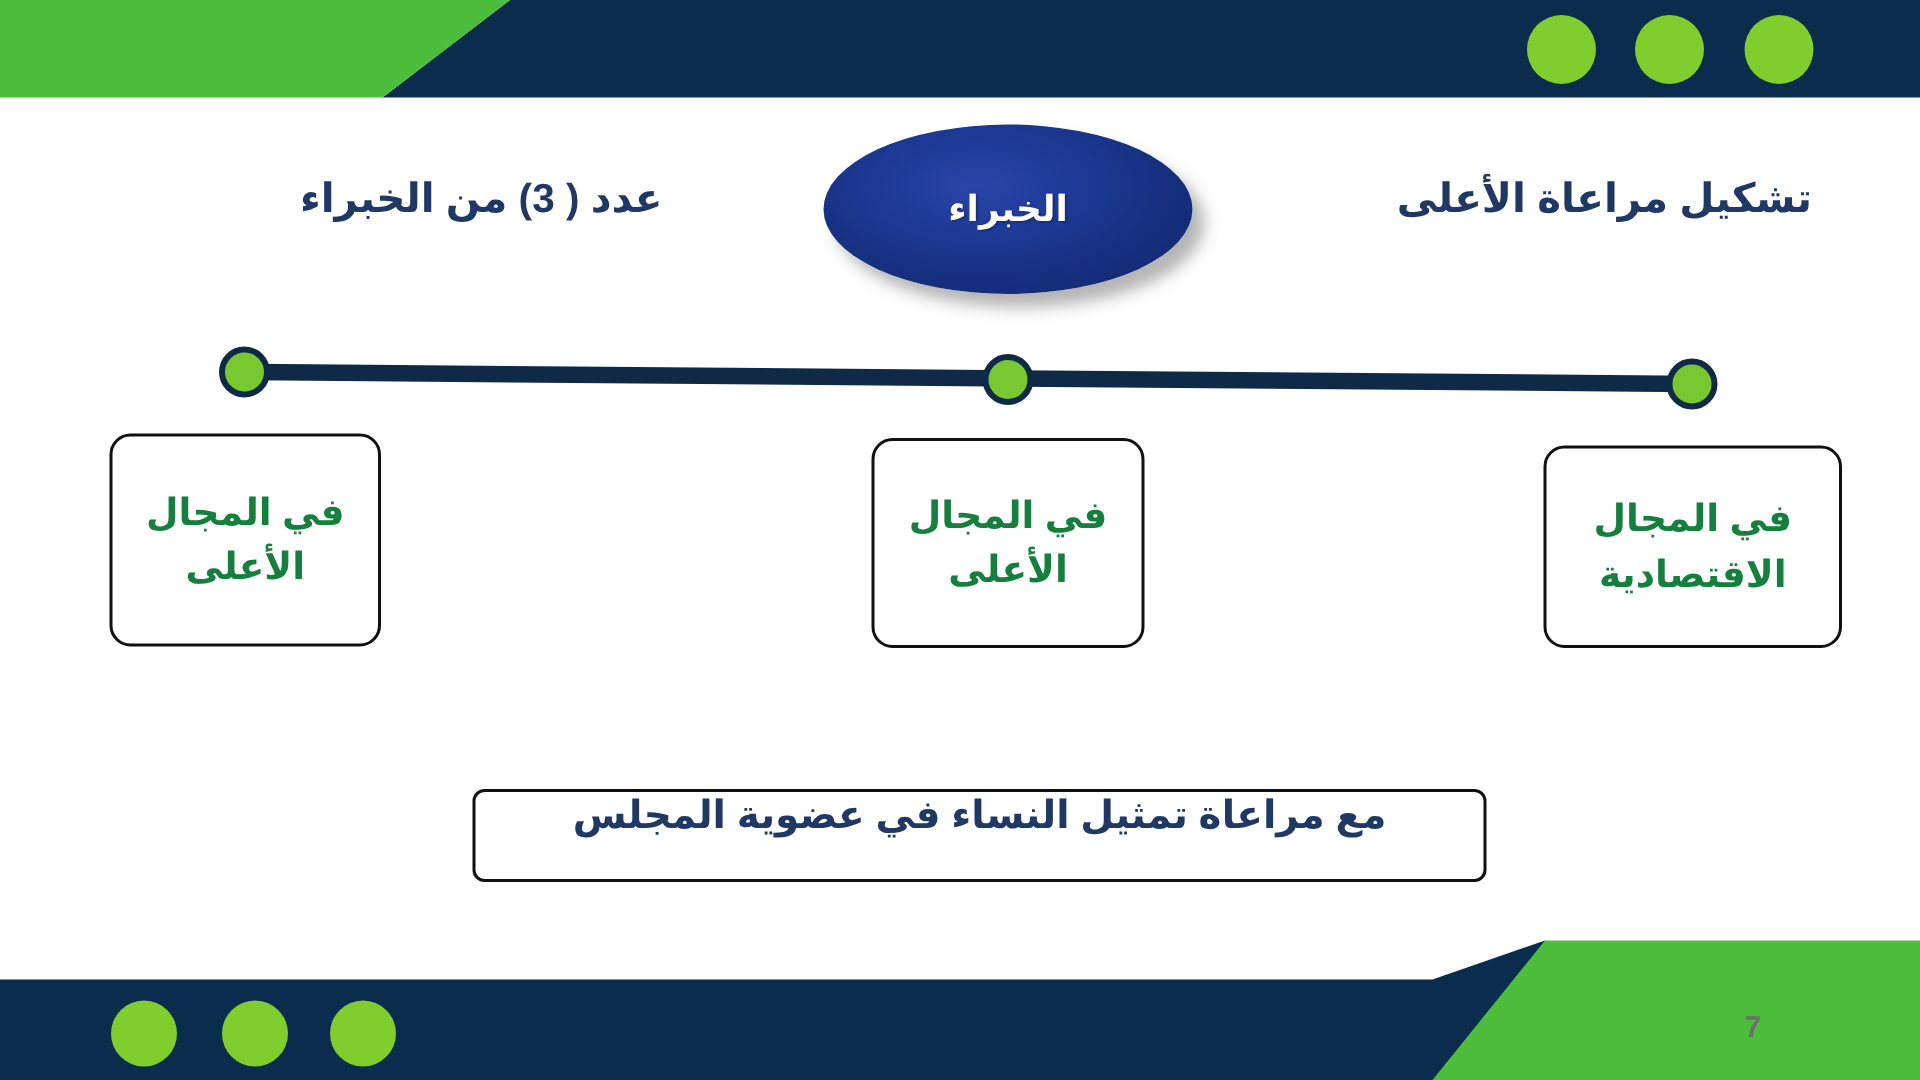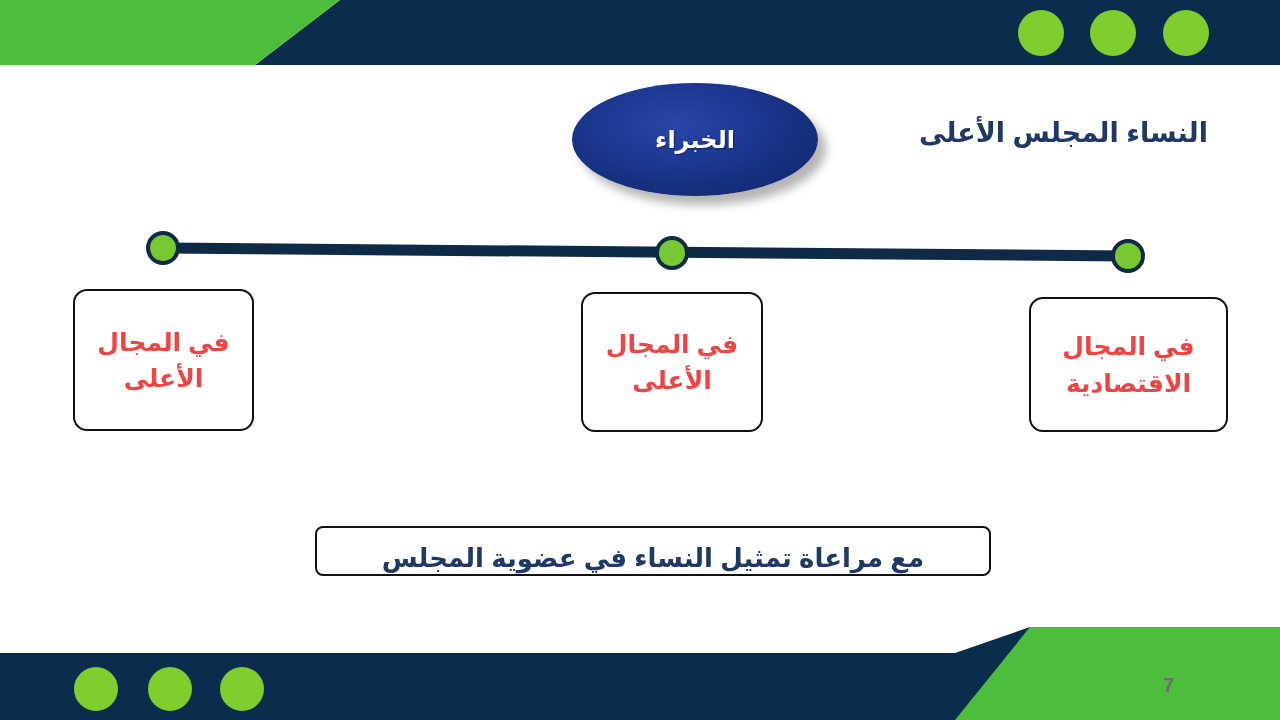--- a/index.html
+++ b/index.html
@@ -50,21 +50,21 @@
     direction: rtl;
     white-space: nowrap;
     letter-spacing: 0px;
   }
   #title-right { top: 117px; right: 72px; }
   #subtitle-left { top: 117px; left: 200px; }
 
   
   #experts-ellipse-wrap {
     position: absolute;
-    left: 572px;
+    left: 549px;
     top: 83px;
     width: 246px;
     height: 113px;
   }
   #experts-ellipse {
     position: absolute;
     inset: 0;
     border-radius: 50%;
     background: radial-gradient(ellipse at 42% 36%, #2A45A8 0%, #1E3A96 32%, #16307F 62%, #11266A 100%);
     box-shadow: 8px 9px 10px rgba(90,90,90,0.45);
@@ -97,46 +97,46 @@
   
   .field-box {
     position: absolute;
     border: 2px solid #111111;
     border-radius: 14px;
     background: #ffffff;
     display: flex;
     flex-direction: column;
     align-items: center;
     justify-content: center;
-    color: #ef4444;
+    color: #15803d;
     font-weight: bold;
     font-size: 25px;
     direction: rtl;
     line-height: 1.45;
     text-align: center;
     box-sizing: border-box;
   }
   #box-institutional { left: 73px;   top: 289px; width: 181px; height: 142px; }
   #box-labor         { left: 581px;  top: 292px; width: 182px; height: 140px; }
   #box-economic      { left: 1029px; top: 297px; width: 199px; height: 135px; }
 
   .field-line { display: block; }
 
   
   #note-box {
     position: absolute;
     left: 315px;
     top: 526px;
     width: 676px;
-    height: 50px;
+    height: 62px;
     border: 2px solid #111111;
     border-radius: 8px;
     background: #ffffff;
     display: flex;
-    align-items: flex-end;
+    align-items: flex-start;
     justify-content: center;
     box-sizing: border-box;
   }
   #note-text {
     color: #1F3864;
     font-weight: bold;
     font-size: 26px;
     direction: rtl;
     white-space: nowrap;
   }
@@ -166,22 +166,23 @@
 
     <polygon points="1030,627 1280,627 1280,720 955,720" fill="#4CBE3B"></polygon>
 
     <line x1="163" y1="248" x2="1128" y2="256" stroke="#0E2A47" stroke-width="11" stroke-linecap="butt"></line>
   </svg>
 
   <div class="dot dot-top dot-top-1"></div>
   <div class="dot dot-top dot-top-2"></div>
   <div class="dot dot-top dot-top-3"></div>
 
-  <div class="heading" id="title-right">النساء المجلس الأعلى</div>
-
+  <div class="heading" id="title-right">تشكيل مراعاة الأعلى</div>
+
+  <div class="heading" id="subtitle-left">عدد ( 3) من الخبراء</div>
 
   <div id="experts-ellipse-wrap">
     <div id="experts-ellipse">
       <span id="experts-label">الخبراء</span>
     </div>
   </div>
 
   <div class="node" id="node-left"></div>
   <div class="node" id="node-mid"></div>
   <div class="node" id="node-right"></div>

